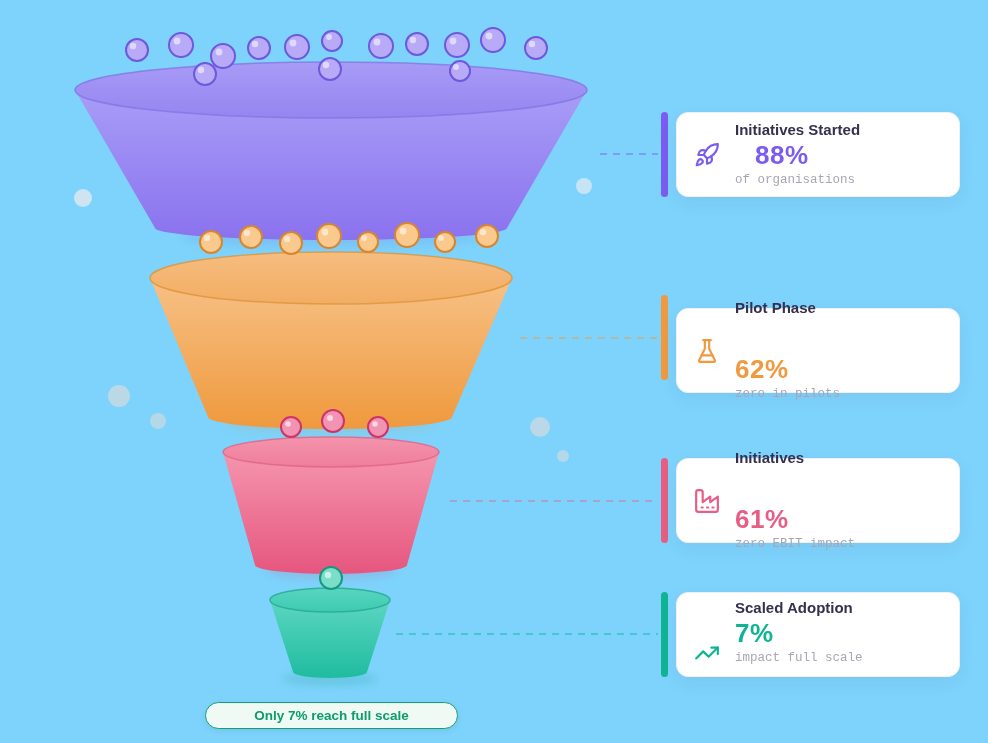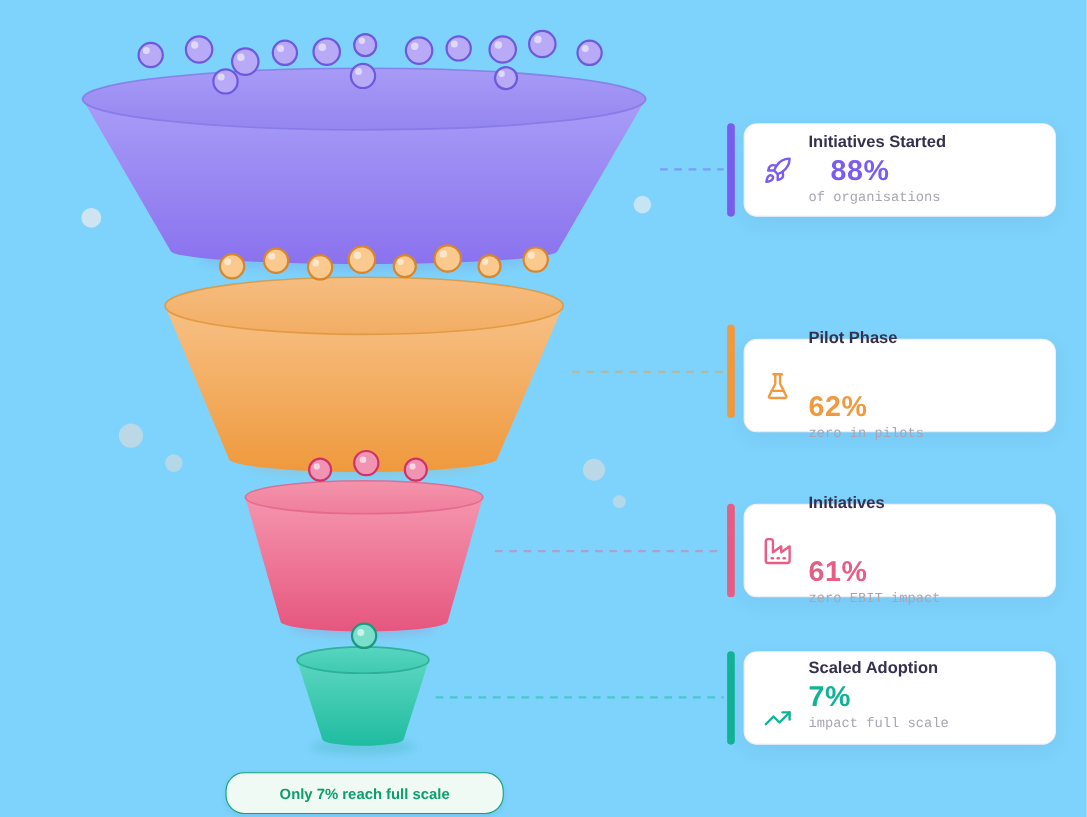--- a/index.html
+++ b/index.html
@@ -13,21 +13,21 @@
     display:flex;align-items:center;gap:13px;padding:10px 16px 10px 15px;
   }
   .accent-bar{position:absolute;left:661px;width:7px;border-radius:4px;}
   .card-icon{flex:0 0 30px;display:flex;align-items:center;justify-content:center;}
   .card-text{display:flex;flex-direction:column;gap:1px;min-width:0;}
   .card-title{font-size:15px;font-weight:700;color:#372f4e;line-height:1.25;}
   .card-value{font-size:26px;font-weight:700;line-height:1.15;letter-spacing:.5px;}
   .card-desc{font-size:12.5px;color:#a9a5b3;line-height:1.3;font-family:Liberation Mono, monospace;}
   .c-purple{color:#7b5cf0;margin-left:20px;} .c-orange{color:#f0993f;margin-top:37px;} .c-pink{color:#e75d84;margin-top:37px;} .c-teal{color:#10b394;}
   .badge-pill{
-    position:absolute;left:205px;top:702px;width:253px;height:38px;box-sizing:border-box;
+    position:absolute;left:205px;top:702px;width:253px;height:27px;box-sizing:border-box;
     background:#eefaf3;border:1.5px solid #12a173;border-radius:17px;
     display:flex;align-items:center;justify-content:center;
     font-size:13.5px;font-weight:700;color:#0d9d6b;
     box-shadow:0 2px 6px rgba(0,0,0,.07);
   }
 </style>
 </head>
 <body>
 
 <div class="stage-canvas">

